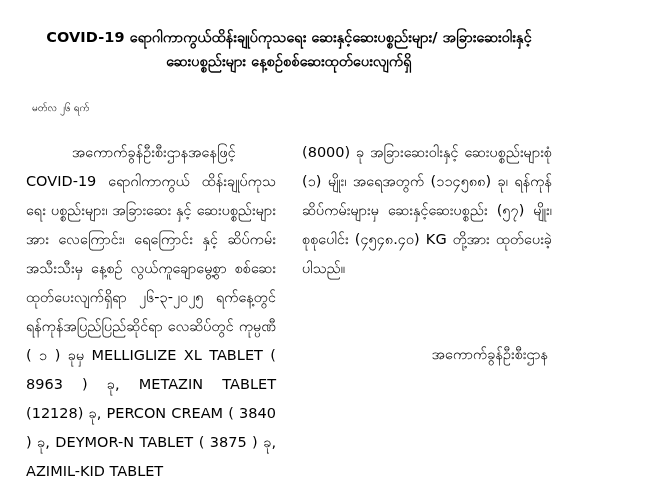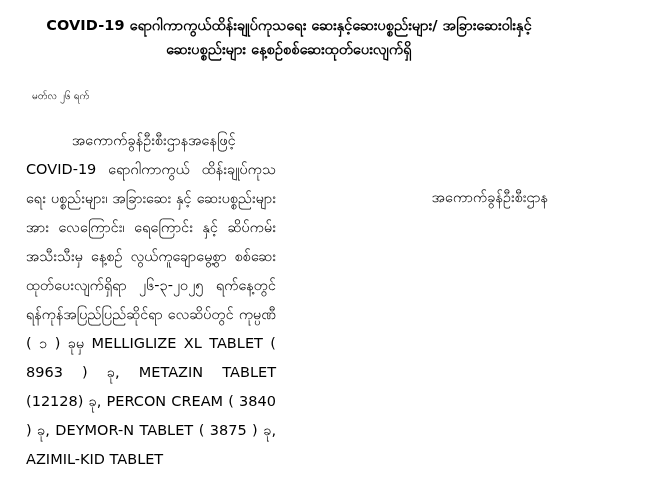--- a/index.html
+++ b/index.html
@@ -12,21 +12,21 @@
     background: #ffffff;
     font-family: "DejaVu Sans", "Liberation Sans", sans-serif;
     color: #000000;
     overflow: hidden;
   }
   .page {
     position: relative;
     width: 578px;
     height: 489px;
     box-sizing: border-box;
-    padding: 14px 26px 0 26px;
+    padding: 26px 26px 0 26px;
   }
   .headline {
     text-align: center;
     font-size: 14.5px;
     font-weight: bold;
     line-height: 1.65;
     letter-spacing: 0.1px;
     margin: 0 8px;
   }
   .date-line {
@@ -69,17 +69,18 @@
 
   <div class="headline">COVID-19 ရောဂါကာကွယ်ထိန်းချုပ်ကုသရေး ဆေးနှင့်ဆေးပစ္စည်းများ/ အခြားဆေးဝါးနှင့် ဆေးပစ္စည်းများ နေ့စဉ်စစ်ဆေးထုတ်ပေးလျက်ရှိ</div>
 
   <div class="date-line">မတ်လ ၂၆ ရက်</div>
 
   <div class="columns">
     <div class="col col-left">
       <p>အကောက်ခွန်ဦးစီးဌာနအနေဖြင့် COVID-19 ရောဂါကာကွယ် ထိန်းချုပ်ကုသရေး ပစ္စည်းများ၊ အခြားဆေး နှင့် ဆေးပစ္စည်းများအား လေကြောင်း၊ ရေကြောင်း နှင့် ဆိပ်ကမ်းအသီးသီးမှ နေ့စဉ် လွယ်ကူချောမွေ့စွာ စစ်ဆေးထုတ်ပေးလျက်ရှိရာ ၂၆-၃-၂၀၂၅ ရက်နေ့တွင် ရန်ကုန်အပြည်ပြည်ဆိုင်ရာ လေဆိပ်တွင် ကုမ္ပဏီ ( ၁ ) ခုမှ MELLIGLIZE XL TABLET ( 8963 ) ခု, METAZIN TABLET (12128) ခု, PERCON CREAM ( 3840 ) ခု, DEYMOR-N TABLET ( 3875 ) ခု, AZIMIL-KID TABLET</p>
     </div>
     <div class="col col-right">
+      <p>(8000) ခု အခြားဆေးဝါးနှင့် ဆေးပစ္စည်းများစုံ (၁) မျိုး၊ အရေအတွက် (၁၁၄၅၈၈) ခု၊ ရန်ကုန်ဆိပ်ကမ်းများမှ ဆေးနှင့်ဆေးပစ္စည်း (၅၇) မျိုး၊ စုစုပေါင်း (၄၅၄၈.၄၀) KG တို့အား ထုတ်ပေးခဲ့ပါသည်။</p>
       <div class="signature">အကောက်ခွန်ဦးစီးဌာန</div>
     </div>
   </div>
 
 </div>
 
 </body></html>

